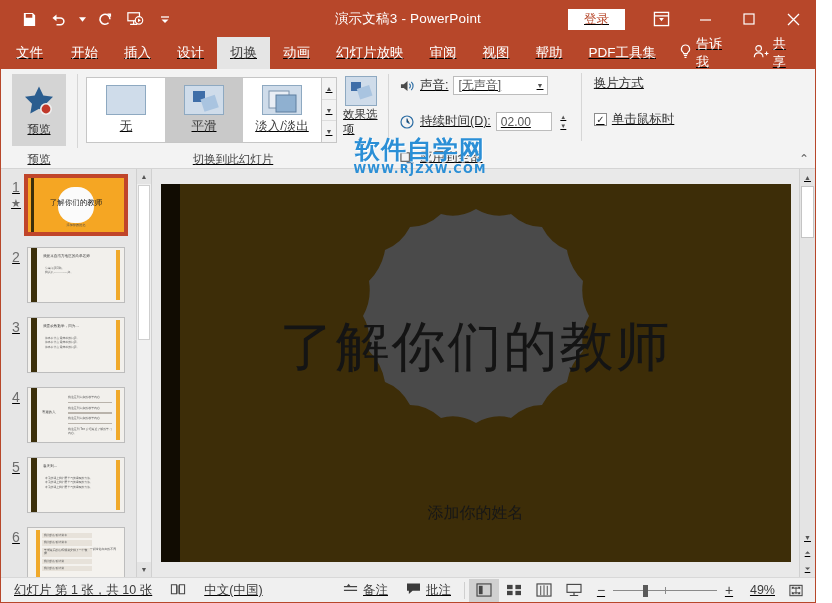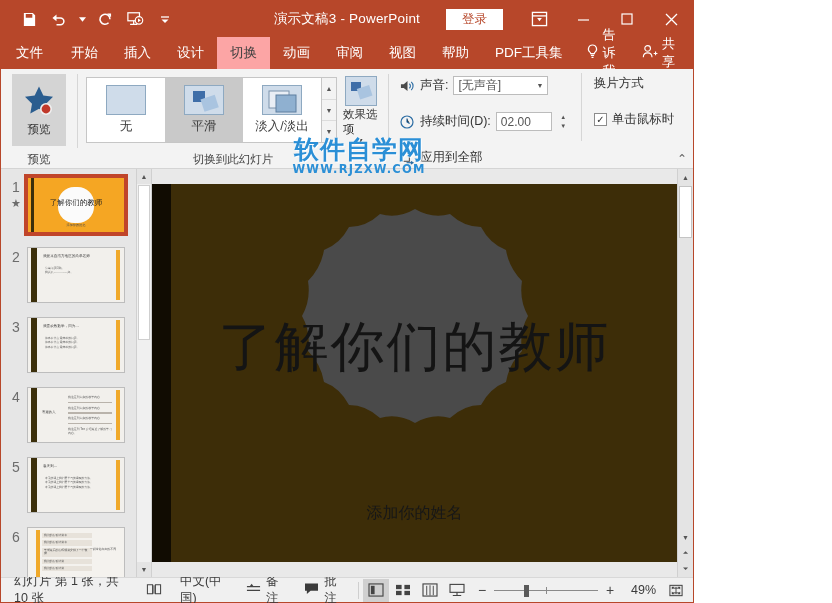--- a/index.html
+++ b/index.html
@@ -3,25 +3,25 @@
 <meta charset="utf-8">
 <style>
   * { box-sizing: border-box; margin: 0; padding: 0; }
   html, body {
     width: 832px; height: 603px;
     font-family: "Liberation Sans", "DejaVu Sans", sans-serif;
     overflow: hidden;
     background: #ffffff;
   }
   #app {
-    width: 694px; height: 603px;
+    width: 816px; height: 603px;
     position: relative;
     border: 1px solid #b7472a;
     background: #ffffff;
-    display: flex; flex-direction: column;
+    display: flex; flex-direction: column; text-decoration: underline;
   }
 
   
   .titlebar {
     height: 36px; background: #b7472a;
     display: flex; align-items: center;
     position: relative; flex: 0 0 36px;
   }
   .qat { display: flex; align-items: center; padding-left: 14px; gap: 2px; }
   .qat-btn {
@@ -53,21 +53,21 @@
 
   
   .tabbar {
     height: 32px; background: #b7472a; display: flex; align-items: flex-end;
     flex: 0 0 32px; position: relative;
   }
   .tab {
     height: 32px; padding: 0 13px; color: #ffffff; font-size: 13.5px;
     display: flex; align-items: center; white-space: nowrap;
   }
-  .tab.active { background: #fca5a5; color: #404040; }
+  .tab.active { background: #e5e5e5; color: #404040; }
   .tab.file { padding: 0 15px; }
   .tab-right { margin-left: auto; display: flex; align-items: center; height: 32px; padding-right: 8px; }
   .tellme, .share {
     display: flex; align-items: center; gap: 4px; color: #ffffff;
     font-size: 13px; padding: 0 10px; height: 32px;
   }
 
   
   .ribbon {
     background: #f3f3f3; flex: 0 0 100px; height: 100px;
@@ -350,20 +350,21 @@
     </div>
   </div>
 
   <div class="tabbar">
     <div class="tab file">文件</div>
     <div class="tab">开始</div>
     <div class="tab">插入</div>
     <div class="tab">设计</div>
     <div class="tab active">切换</div>
     <div class="tab">动画</div>
+    <div class="tab">幻灯片放映</div>
     <div class="tab">审阅</div>
     <div class="tab">视图</div>
     <div class="tab">帮助</div>
     <div class="tab">PDF工具集</div>
     <div class="tab-right">
       <div class="tellme">
         <span>
           <svg width="13" height="15" viewBox="0 0 13 15">
               <path fill="none" stroke="#fff" stroke-width="1.2" d="M6.5 1a4 4 0 0 1 2.6 7.1c-.5.5-.8 1-.8 1.6H4.7c0-.6-.3-1.1-.8-1.6A4 4 0 0 1 6.5 1z"></path>
               <path stroke="#fff" stroke-width="1.2" d="M4.9 11.4h3.2M5.5 13.3h2"></path>

